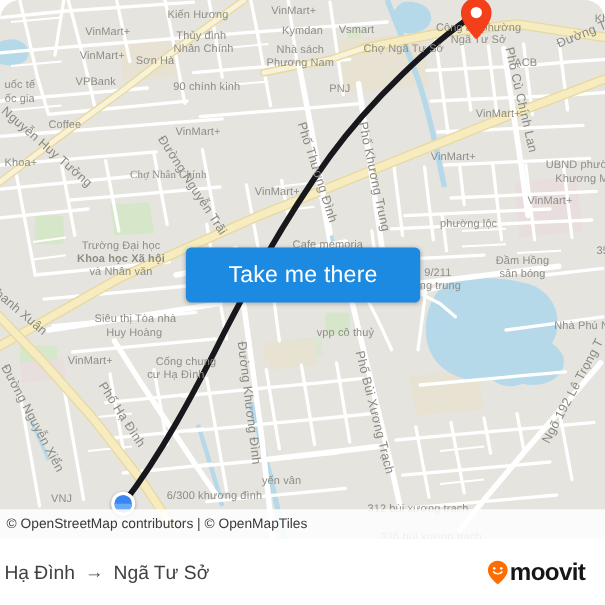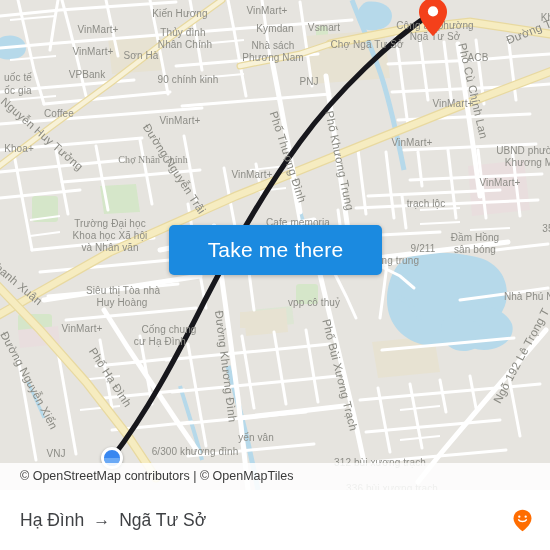--- a/index.html
+++ b/index.html
@@ -7,20 +7,21 @@
     padding: 0;
     background: #ffffff;
     font-family: "Liberation Sans", sans-serif;
   }
   #app {
     position: relative;
     width: 550px;
     height: 550px;
     overflow: hidden;
     background: #ffffff;
+    border-radius: 19px;
   }
 
   
   #map {
     position: absolute;
     left: 0; top: 0;
     width: 550px;
     height: 490px;
     overflow: hidden;
     background: #e9e9e4;
@@ -104,38 +105,38 @@
   #attribution {
     position: absolute;
     left: 0;
     top: 463px;
     width: 550px;
     height: 27px;
     background: rgba(255,255,255,0.86);
     color: #3a3a3a;
     font-size: 12.5px;
     line-height: 27px;
-    padding-left: 20px;
+    padding-left: 6px;
     box-sizing: border-box;
     z-index: 35;
     white-space: nowrap;
   }
 
   
   #bottombar {
     position: absolute;
     left: 0;
     top: 490px;
     width: 550px;
     height: 60px;
     background: #ffffff;
     display: flex;
     align-items: center;
     justify-content: space-between;
-    padding: 0 18px 0 20px;
+    padding: 0 18px 0 4px;
     box-sizing: border-box;
   }
   #route-summary {
     display: flex;
     align-items: baseline;
     gap: 9px;
     color: #3f4144;
     font-size: 17.5px;
     white-space: nowrap;
   }
@@ -399,29 +400,29 @@
         <div class="lbl poi" style="left: 423px; top: 98px; width: 60px;">VinMart+</div>
         <div class="lbl poi" style="left: 0px; top: 108px; width: 46px; margin-left: 36px;">Coffee</div>
         <div class="lbl poi" style="left: 150px; top: 115px; width: 60px;">VinMart+</div>
         <div class="lbl poi" style="left: 105px; top: 154px; width: 96px; font-family: Liberation Serif, serif;">Chợ Nhân Chính</div>
         <div class="lbl poi" style="left: 0px; top: 143px; width: 38px;">Khoa+</div>
         <div class="lbl poi" style="left: 382px; top: 137px; width: 60px;">VinMart+</div>
         <div class="lbl poi" style="left: 490px; top: 145px; width: 80px;">UBND phường</div>
         <div class="lbl poi" style="left: 495px; top: 157px; width: 76px;">Khương Mai</div>
         <div class="lbl poi" style="left: 222px; top: 169px; width: 60px;">VinMart+</div>
         <div class="lbl poi" style="left: 470px; top: 177px; width: 60px;">VinMart+</div>
-        <div class="lbl poi" style="left: 396px; top: 198px; width: 60px;">trạch lộc</div>
+        <div class="lbl poi" style="left: 396px; top: 198px; width: 60px;">phường lộc</div>
         <div class="lbl poi" style="left: 60px; top: 218px; width: 100px;">Trường Đại học</div>
-        <div class="lbl poi" style="left: 58px; top: 230px; width: 104px;">Khoa học Xã hội</div>
+        <div class="lbl poi" style="left: 58px; top: 230px; width: 104px; font-weight: bold;">Khoa học Xã hội</div>
         <div class="lbl poi" style="left: 66px; top: 242px; width: 88px;">và Nhân văn</div>
         <div class="lbl poi" style="left: 258px; top: 217px; width: 80px;">Cafe memoria</div>
         <div class="lbl poi" style="left: 444px; top: 232px; width: 62px;">Đầm Hồng</div>
         <div class="lbl poi" style="left: 446px; top: 244px; width: 58px;">sân bóng</div>
         <div class="lbl poi" style="left: 538px; top: 223px; width: 20px;">35</div>
-        <div class="lbl poi" style="left: 378px; top: 243px; width: 40px; margin-left: 25px;">9/211</div>
+        <div class="lbl poi" style="left: 378px; top: 243px; width: 40px;">9/211</div>
         <div class="lbl poi" style="left: 366px; top: 255px; width: 62px;">ơng trung</div>
         <div class="lbl poi" style="left: 73px; top: 285px; width: 100px;">Siêu thị Tòa nhà</div>
         <div class="lbl poi" style="left: 85px; top: 297px; width: 74px;">Huy Hoàng</div>
         <div class="lbl poi" style="left: 279px; top: 297px; width: 70px;">vpp cô thuỷ</div>
         <div class="lbl poi" style="left: 497px; top: 291px; width: 80px;">Nhà Phú Ngọc</div>
         <div class="lbl poi" style="left: 52px; top: 323px; width: 60px;">VinMart+</div>
         <div class="lbl poi" style="left: 132px; top: 324px; width: 74px;">Cống chung</div>
         <div class="lbl poi" style="left: 120px; top: 336px; width: 66px; text-align: right;">cư Hạ Đình</div>
         <div class="lbl poi" style="left: 42px; top: 448px; width: 28px;">VNJ</div>
         <div class="lbl poi" style="left: 230px; top: 432px; width: 52px;">yến vân</div>
@@ -467,16 +468,17 @@
     </div>
     <div id="brand">
       <span>
         <svg viewBox="0 0 22 26" width="19" height="23" style="display:block;">
           <path d="M11 0.5 C5.2 0.5 0.6 5 0.6 10.6 C0.6 18 11 25.5 11 25.5 C11 25.5 21.4 18 21.4 10.6 C21.4 5 16.8 0.5 11 0.5 Z" fill="#ff6d00"></path>
           <circle cx="7.3" cy="8.6" r="1.35" fill="#ffffff"></circle>
           <circle cx="14.7" cy="8.6" r="1.35" fill="#ffffff"></circle>
           <path d="M6.6 12.3 C8.1 14.9 13.9 14.9 15.4 12.3" stroke="#ffffff" stroke-width="1.8" fill="none" stroke-linecap="round"></path>
         </svg>
       </span>
+      <span class="word">moovit</span>
     </div>
   </div>
 
 </div>
 
 </body></html>

